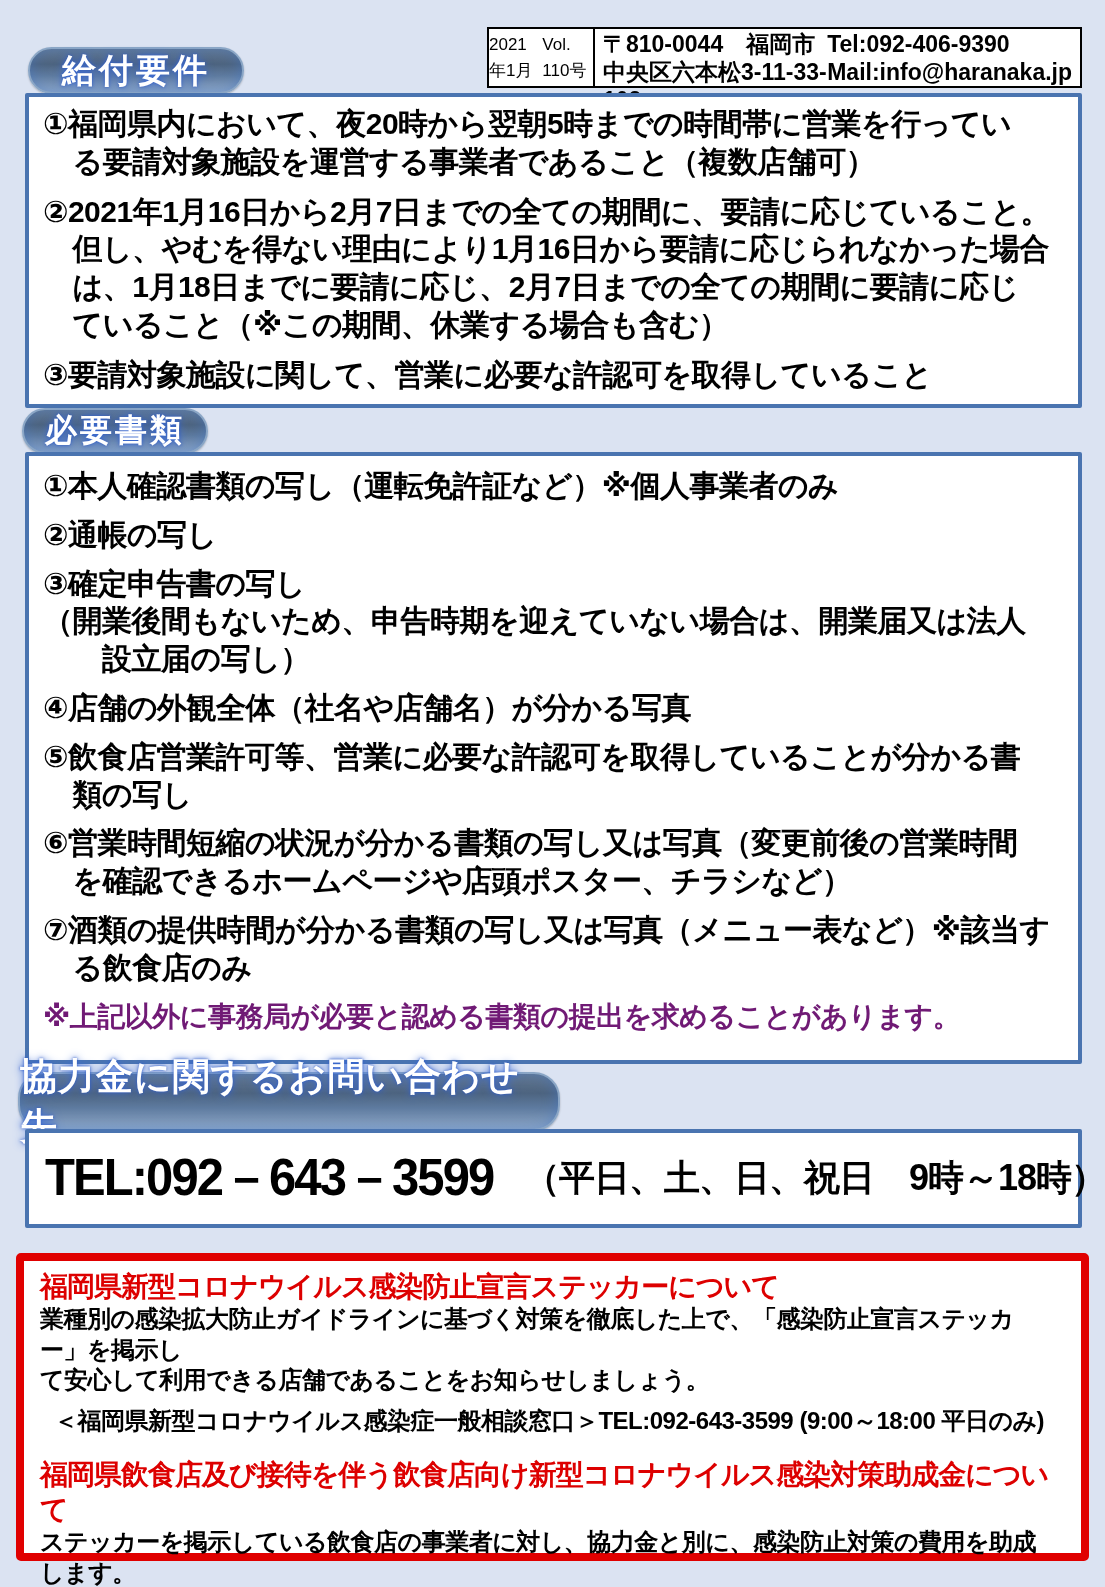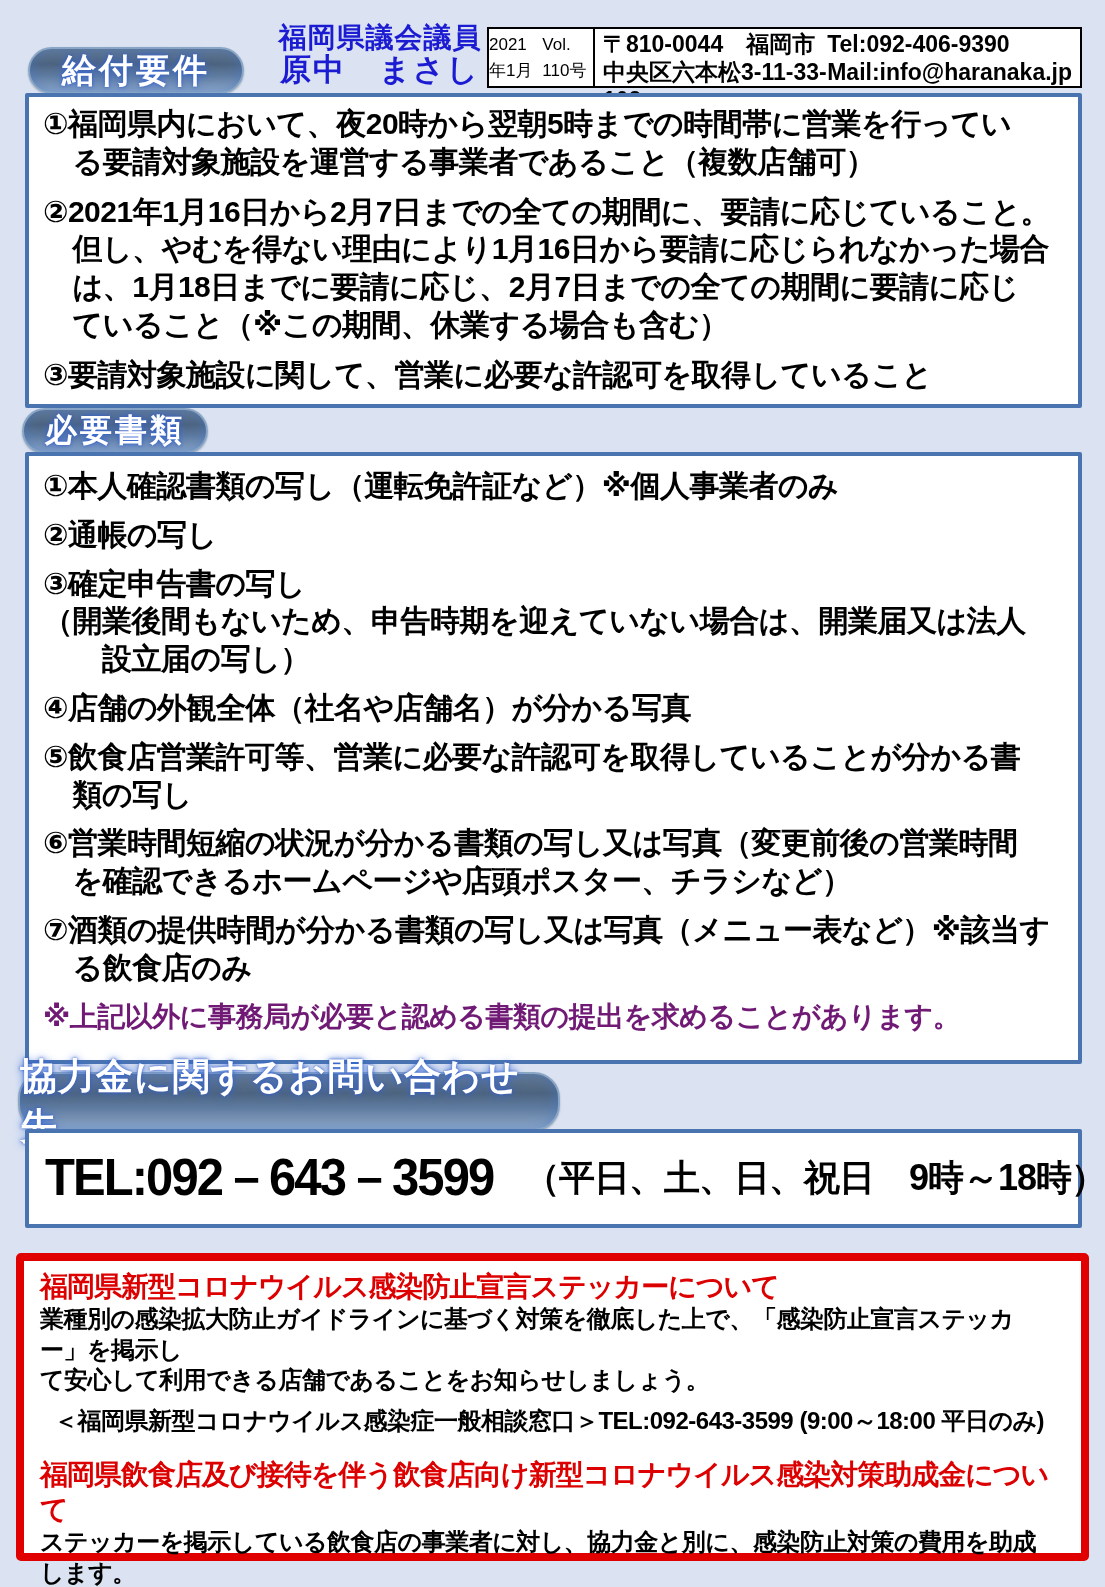--- a/index.html
+++ b/index.html
@@ -71,24 +71,20 @@
                     padding-left:14px; margin-top:10px; }
   .notice-sep { height:20px; }
 </style>
 </head>
 <body>
 
 <div class="page">
 
   <div class="badge badge-benefit">給付要件</div>
 
-  <div class="rep">
-    <div class="rep-title">福岡県議会議員</div>
-    <div class="rep-name">原中　まさし</div>
-  </div>
 
   <div class="info-box">
     <div class="issue">
       <div>2021年1月</div>
       <div>Vol. 110号</div>
     </div>
     <div class="addr">
       <div>〒810-0044　福岡市中央区六本松3-11-33-102</div>
       <div>Tel:092-406-9390　　Mail:info@haranaka.jp</div>
     </div>

